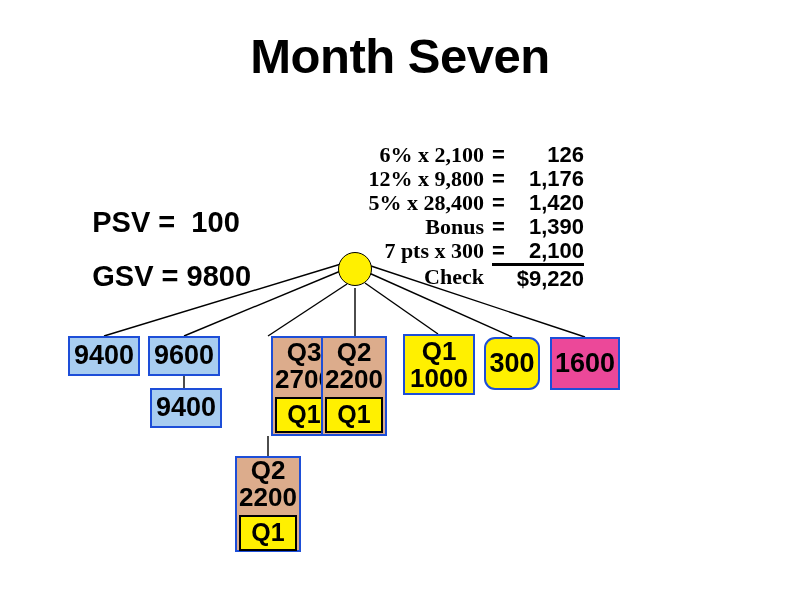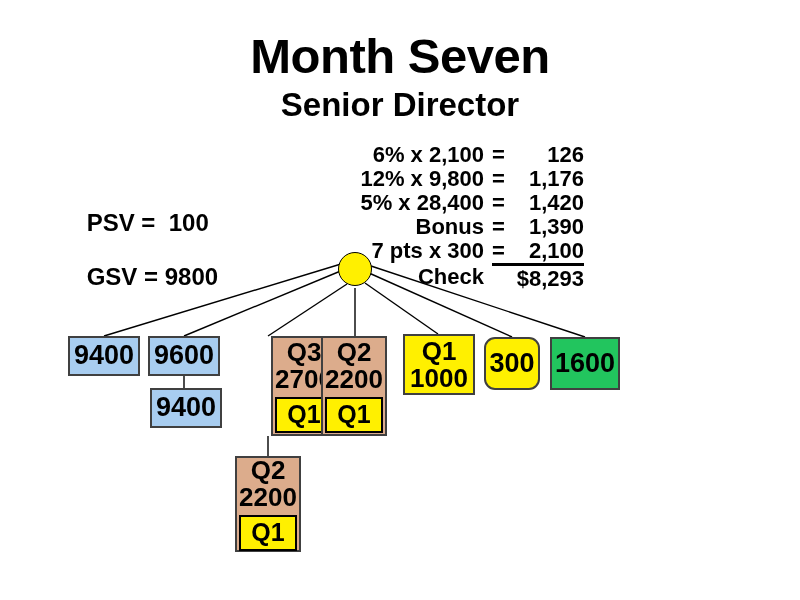--- a/index.html
+++ b/index.html
@@ -33,41 +33,41 @@
     width: 800px;
     text-align: center;
     font-size: 33px;
     font-weight: bold;
     line-height: 1;
   }
   
   #psv-gsv {
     position: absolute;
     left: 60px; top: 182px;
-    font-size: 24px;
+    font-size: 29px;
     font-weight: bold;
     line-height: 27px;
     white-space: pre;
   }
   
   #calc {
     position: absolute;
     right: 60px; top: 144px;
     font-size: 22px;
     font-weight: bold;
     border-collapse: collapse;
     line-height: 1;
   }
   #calc td {
     padding: 0 0 2px 0;
     white-space: pre;
     font-size: 22px;
     font-weight: bold;
   }
-  #calc td.lbl { text-align: right; padding-right: 8px; }
+  #calc td.lbl { text-align: right; padding-right: 8px; font-family: Liberation Serif, serif; }
   #calc td.eq  { text-align: left;  width: 18px; }
   #calc td.val { text-align: right; min-width: 74px; }
   #calc tr.ruled td.eq,
   #calc tr.ruled td.val { border-bottom: 3px solid #000; padding-bottom: 1px; }
   #calc tr.total td.val { padding-top: 2px; }
   
   #links {
     position: absolute;
     left: 0; top: 0;
     width: 800px; height: 600px;
@@ -80,55 +80,54 @@
     width: 34px; height: 34px;
     border-radius: 50%;
     background: #FFF000;
     border: 1.5px solid #000;
     box-sizing: border-box;
   }
   
   .node {
     position: absolute;
     box-sizing: border-box;
-    border: 2px solid #404040;
+    border: 2px solid #1d4ed8;
     display: flex;
     flex-direction: column;
     align-items: center;
     justify-content: center;
     font-weight: bold;
     line-height: 1.02;
     text-align: center;
   }
   .node .ln { display: block; white-space: pre; }
   .blue  { background: #A8CDF0; }
   .brown { background: #DCAC8C; }
   .yellow{ background: #FFF000; }
-  .green { background: #22c55e; }
+  .green { background: #ec4899; }
   .n-num { font-size: 27px; }
   .n-q   { font-size: 26px; }
   .n-amt { font-size: 26px; }
   .chip {
     margin-top: 4px;
     background: #FFF000;
     border: 2px solid #000;
     box-sizing: border-box;
     font-size: 25px;
     font-weight: bold;
     line-height: 1;
     padding: 3px 10px 4px 10px;
   }
 </style>
 </head>
 <body>
 
 <div id="canvas">
 
   <div id="title">Month Seven</div>
-  <div id="subtitle">Senior Director</div>
 
   <div id="psv-gsv">
     <span>PSV =  100</span><br>
     <span>GSV = 9800</span>
   </div>
 
   <table id="calc">
     <tbody>
         <tr>
       <td class="lbl">6% x 2,100</td>
@@ -151,21 +150,21 @@
       <td class="val">1,390</td>
     </tr>
     <tr class="ruled">
       <td class="lbl">7 pts x 300</td>
       <td class="eq">=</td>
       <td class="val">2,100</td>
     </tr>
     <tr class="total">
       <td class="lbl">Check</td>
       <td class="eq"></td>
-      <td class="val">$8,293</td>
+      <td class="val">$9,220</td>
     </tr>
   </tbody>
     </table>
 
   <svg id="links" viewBox="0 0 800 600" width="800" height="600">
     <g stroke="#000000" stroke-width="1.4" fill="none">
       <line x1="341" y1="264" x2="104" y2="336"></line>
       <line x1="343" y1="270" x2="184" y2="336"></line>
       <line x1="184" y1="376" x2="184" y2="388"></line>
       <line x1="347" y1="284" x2="268" y2="336"></line>

